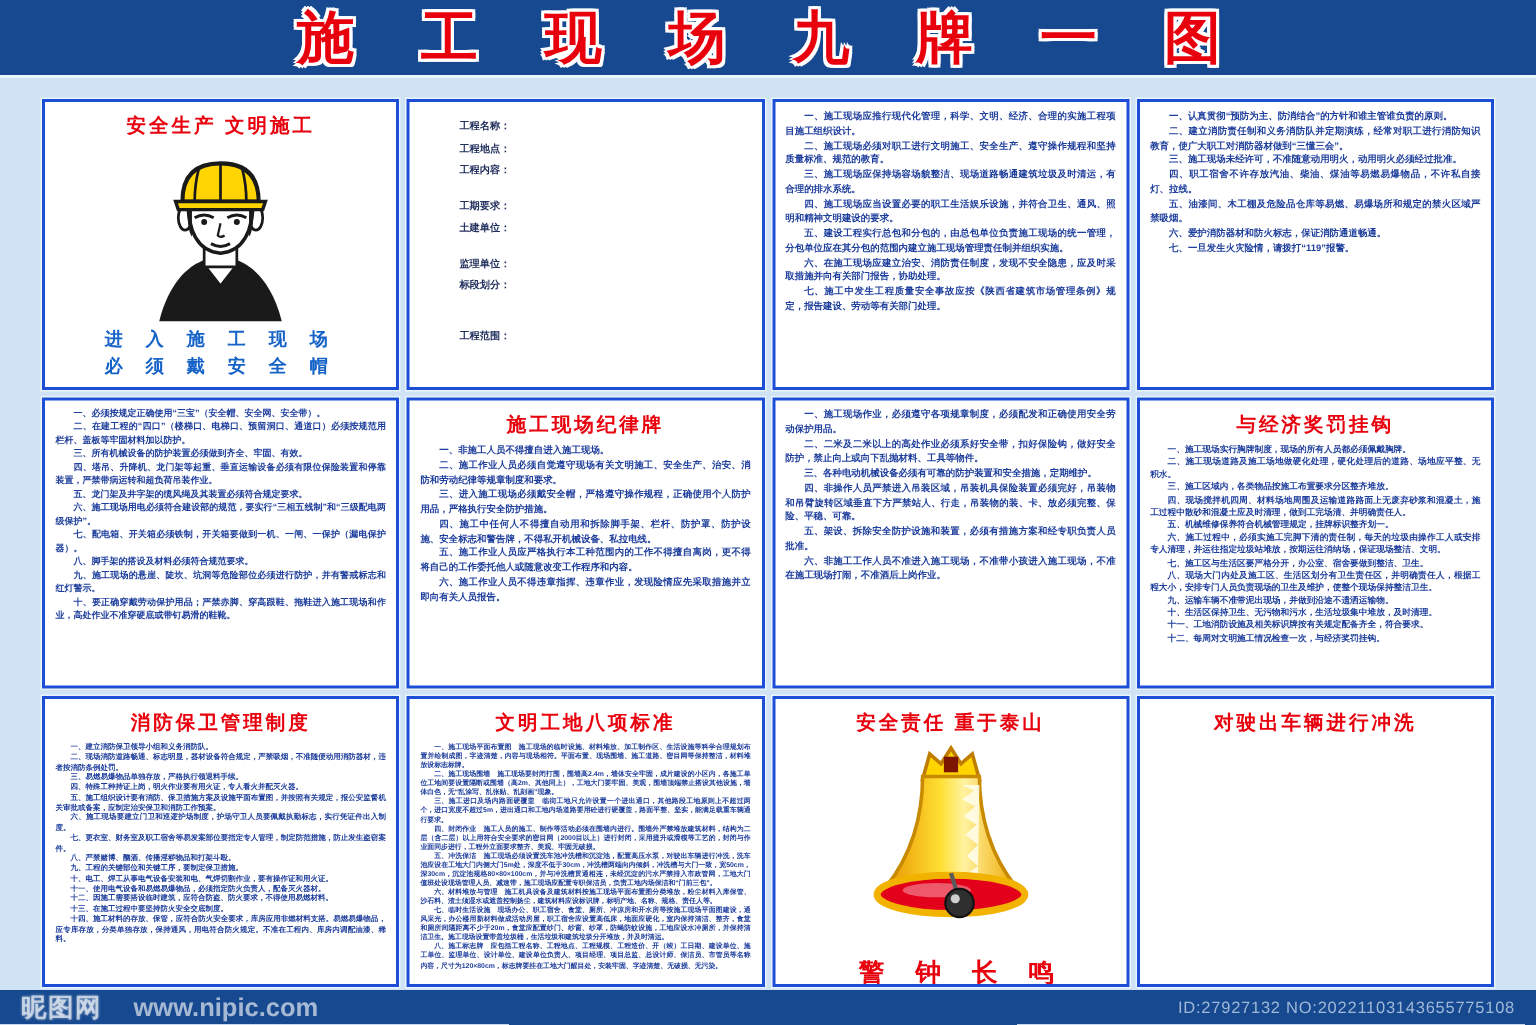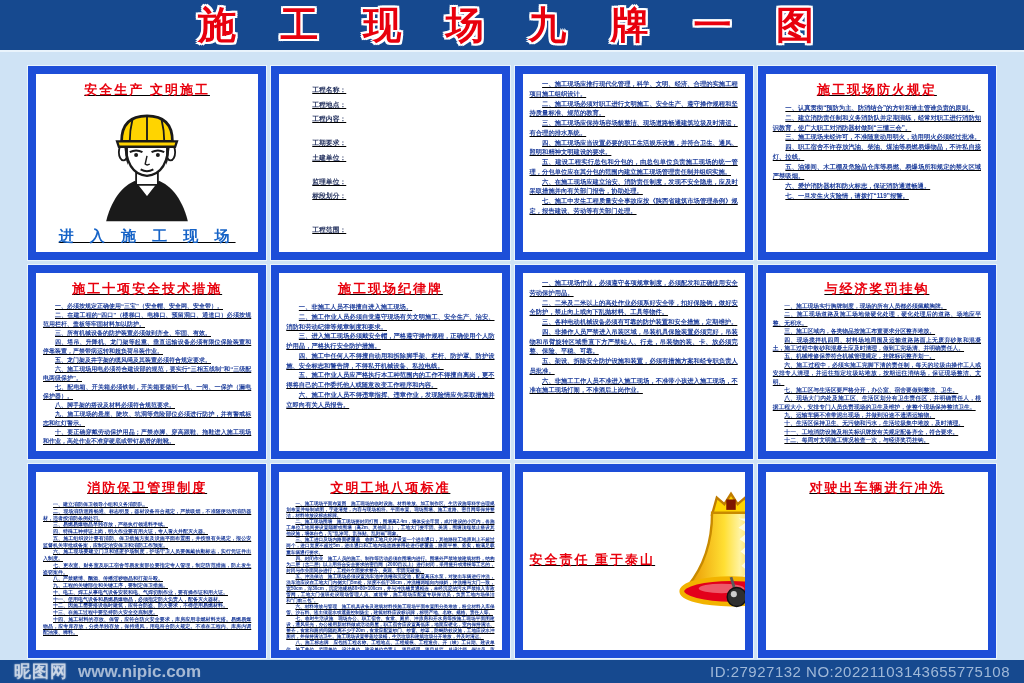--- a/index.html
+++ b/index.html
@@ -15,51 +15,51 @@
                 -2px 0 0 #fff, 2px 0 0 #fff, 0 -2px 0 #fff, 0 2px 0 #fff;
     white-space:nowrap;
   }
 
   
   .grid {
     position:absolute; left:28px; right:28px; top:66px; height:592px;
     display:grid; grid-template-columns:repeat(4,1fr); grid-template-rows:repeat(3,1fr);
     gap:5px;
   }
-  .panel { background:#fff; border:8px solid #1d4ed8; box-shadow:0 0 0 1px #eaf4fc; padding:5px 7px; overflow:hidden;text-decoration:underline; }
+  .panel { background:#fff; border:2px solid #1d4ed8; box-shadow:0 0 0 1px #eaf4fc; padding:5px 7px; overflow:hidden; }
   .panel-title { color:#e8000d; font-weight:bold; font-size:13px; text-align:center; letter-spacing:2px; margin:2px 0 4px 0; white-space:nowrap; }
   .rules p { color:#1e3e9c; font-weight:bold; text-indent:2em; text-align:justify; }
   .t63 p { font-size:6.3px; line-height:1.55; }
   .t60 p { font-size:6.0px; line-height:1.5; }
   .t58 p { font-size:5.8px; line-height:1.45; }
   .t50 p { font-size:5.0px; line-height:1.35; }
   .t46 p { font-size:4.6px; line-height:1.32; }
 
   
   .helmet-panel { display:flex; flex-direction:column; align-items:center; }
   .helmet-panel .art { flex:1; display:flex; align-items:center; justify-content:center; }
-  .caption-blue { color:#1663c7; font-weight:bold; font-size:15px; letter-spacing:6px; line-height:1.5; text-align:right; white-space:nowrap; }
+  .caption-blue { color:#1663c7; font-weight:bold; font-size:12px; letter-spacing:6px; line-height:1.5; text-align:right; white-space:nowrap; }
 
   
   .project-fields { margin-top:6px; }
   .project-fields p { color:#23315e; font-weight:bold; font-size:6.8px; margin:0 0 4.5px 26px; }
   .project-fields p.gap { margin-top:14px; }
   .project-fields p.biggap { margin-top:24px; }
 
   
-  .bell-panel { display:flex; align-items:center; }
+  .bell-panel { display:flex; flex-direction:column; align-items:center; }
   .bell-panel .art { flex:1; display:flex; align-items:center; justify-content:center; }
   .caption-red { color:#e8000d; font-weight:bold; font-size:17px; letter-spacing:8px; text-align:right; white-space:nowrap;margin-left:16px; }
 
   
   .footer { position:absolute; left:0; right:0; bottom:0; height:23px; background:#16498f; display:flex; align-items:center; justify-content:space-between; padding:0 14px; }
-  .wm { display:flex; align-items:center; gap:10px; color:rgba(255,255,255,.62); font-weight:bold; }
+  .wm { display:flex; align-items:center; gap:21px; color:rgba(255,255,255,.62); font-weight:bold; }
   .wm .logo { font-size:17px; letter-spacing:1px; text-shadow:0 0 2px rgba(255,255,255,.5); }
   .wm .url { font-size:17px; }
-  .idtext { color:#9fb8d8; font-size:15px; letter-spacing:.5px; }
+  .idtext { color:#9fb8d8; font-size:11px; letter-spacing:.5px; }
 </style>
 </head>
 <body>
 
 <div class="poster">
 
   <div class="header">
     <h1>施 工 现 场 九 牌 一 图</h1>
   </div>
 
@@ -82,20 +82,21 @@
           <path d="M70 12 L70 40 M54 16 Q51 28 51 40 M86 16 Q89 28 89 40" stroke="#1a1a1a" stroke-width="2" fill="none"></path>
           <path d="M51 52 Q58 48 65 52" stroke="#1a1a1a" stroke-width="2.2" fill="none"></path>
           <path d="M75 52 Q82 48 89 52" stroke="#1a1a1a" stroke-width="2.2" fill="none"></path>
           <circle cx="58" cy="55" r="2.2" fill="#1a1a1a"></circle>
           <circle cx="82" cy="55" r="2.2" fill="#1a1a1a"></circle>
           <path d="M70 56 L68 65 Q70 67 73 65" stroke="#1a1a1a" stroke-width="1.6" fill="none"></path>
           <path d="M63 71 Q70 75 77 71" stroke="#1a1a1a" stroke-width="2.2" fill="none"></path>
         </svg>
       </div>
       <div class="caption-blue">进 入 施 工 现 场</div>
+      <div class="caption-blue">必 须 戴 安 全 帽</div>
     </div>
 
     <div class="panel">
       <div class="project-fields">
         <p>工程名称：</p>
         <p>工程地点：</p>
         <p>工程内容：</p>
         <p class="gap">工期要求：</p>
         <p>土建单位：</p>
         <p class="gap">监理单位：</p>
@@ -110,34 +111,32 @@
           <p>二、施工现场必须对职工进行文明施工、安全生产、遵守操作规程和坚持质量标准、规范的教育。</p>
           <p>三、施工现场应保持场容场貌整洁、现场道路畅通建筑垃圾及时清运，有合理的排水系统。</p>
           <p>四、施工现场应当设置必要的职工生活娱乐设施，并符合卫生、通风、照明和精神文明建设的要求。</p>
           <p>五、建设工程实行总包和分包的，由总包单位负责施工现场的统一管理，分包单位应在其分包的范围内建立施工现场管理责任制并组织实施。</p>
           <p>六、在施工现场应建立治安、消防责任制度，发现不安全隐患，应及时采取措施并向有关部门报告，协助处理。</p>
           <p>七、施工中发生工程质量安全事故应按《陕西省建筑市场管理条例》规定，报告建设、劳动等有关部门处理。</p>
         </div>
     </div>
 
     <div class="panel">
-      <div class="panel-title">施工现场防火规定</div>
       <div class="rules t63">
           <p>一、认真贯彻“预防为主、防消结合”的方针和谁主管谁负责的原则。</p>
           <p>二、建立消防责任制和义务消防队并定期演练，经常对职工进行消防知识教育，使广大职工对消防器材做到“三懂三会”。</p>
           <p>三、施工现场未经许可，不准随意动用明火，动用明火必须经过批准。</p>
           <p>四、职工宿舍不许存放汽油、柴油、煤油等易燃易爆物品，不许私自接灯、拉线。</p>
           <p>五、油漆间、木工棚及危险品仓库等易燃、易爆场所和规定的禁火区域严禁吸烟。</p>
           <p>六、爱护消防器材和防火标志，保证消防通道畅通。</p>
           <p>七、一旦发生火灾险情，请拨打“119”报警。</p>
         </div>
     </div>
 
     <div class="panel">
-      <div class="panel-title">施工十项安全技术措施</div>
       <div class="rules t60">
           <p>一、必须按规定正确使用“三宝”（安全帽、安全网、安全带）。</p>
           <p>二、在建工程的“四口”（楼梯口、电梯口、预留洞口、通道口）必须按规范用栏杆、盖板等牢固材料加以防护。</p>
           <p>三、所有机械设备的防护装置必须做到齐全、牢固、有效。</p>
           <p>四、塔吊、升降机、龙门架等起重、垂直运输设备必须有限位保险装置和停靠装置，严禁带病运转和超负荷吊装作业。</p>
           <p>五、龙门架及井字架的缆风绳及其装置必须符合规定要求。</p>
           <p>六、施工现场用电必须符合建设部的规范，要实行“三相五线制”和“三级配电两级保护”。</p>
           <p>七、配电箱、开关箱必须铁制，开关箱要做到一机、一闸、一保护（漏电保护器）。</p>
           <p>八、脚手架的搭设及材料必须符合规范要求。</p>
           <p>九、施工现场的悬崖、陡坎、坑洞等危险部位必须进行防护，并有警戒标志和红灯警示。</p>

